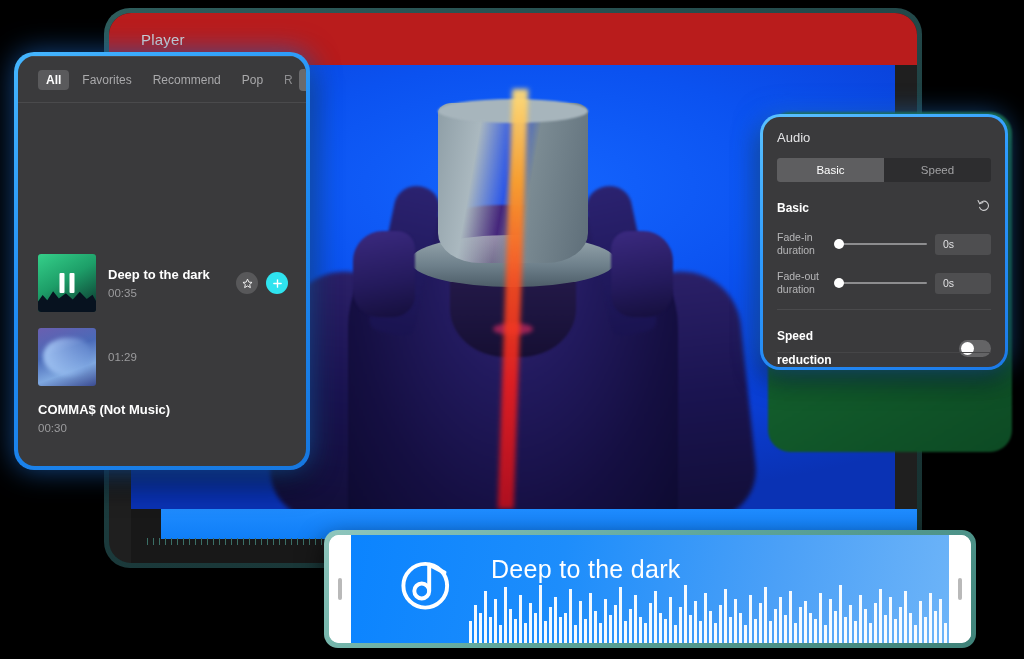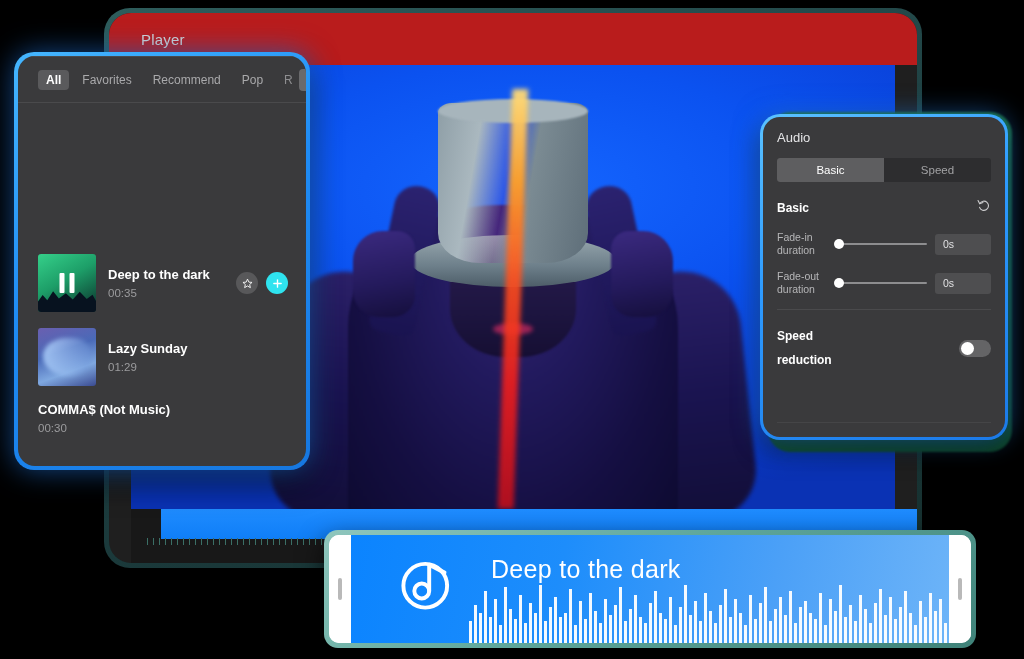--- a/index.html
+++ b/index.html
@@ -206,21 +206,21 @@
   .prog-time { color: #bdbdbf; font-size: 11px; white-space: nowrap; }
 
   
   .audio-glow {
     position: absolute; left: 768px; top: 112px; width: 244px; height: 340px;
     border-radius: 22px;
     background: linear-gradient(150deg,#1f7a3a 0%, #14612e 50%, #0d4a24 100%);
     filter: blur(1px);
   }
   .audio-panel {
-    position: absolute; left: 760px; top: 114px; width: 248px; height: 326px;
+    position: absolute; left: 760px; top: 114px; width: 248px; height: 256px;
     border-radius: 20px; padding: 3px;
     background: linear-gradient(155deg, #5bc2ff 0%, #2e9bff 40%, #1b79e8 100%);
     box-shadow: 0 0 26px rgba(40,140,250,.5), 0 10px 26px rgba(0,0,0,.65);
   }
   .audio-inner {
     width: 100%; height: 100%; border-radius: 17px; background: #3a3a3c;
     padding: 13px 14px 0 14px; position: relative; overflow: hidden;
   }
   .audio-title { color: #e4e4e6; font-size: 13px; margin-bottom: 13px; }
   .seg { display: flex; height: 24px; border-radius: 3px; overflow: hidden; background: #2d2d2f; }
@@ -471,21 +471,20 @@
                 <line x1="2" y1="6" x2="10" y2="6" stroke="#ffffff" stroke-width="1.5" stroke-linecap="round"></line>
               </svg>
             </div>
           </div>
         </div>
 
 
         <div class="song">
           <div class="thumb t2"></div>
           <div class="song-meta">
-            <div class="song-title">Lazy Sunday</div>
             <div class="song-dur">01:29</div>
           </div>
         </div>
 
         <div class="song">
           <div class="song-meta">
             <div class="song-title">COMMA$ (Not Music)</div>
             <div class="song-dur">00:30</div>
           </div>
         </div>

